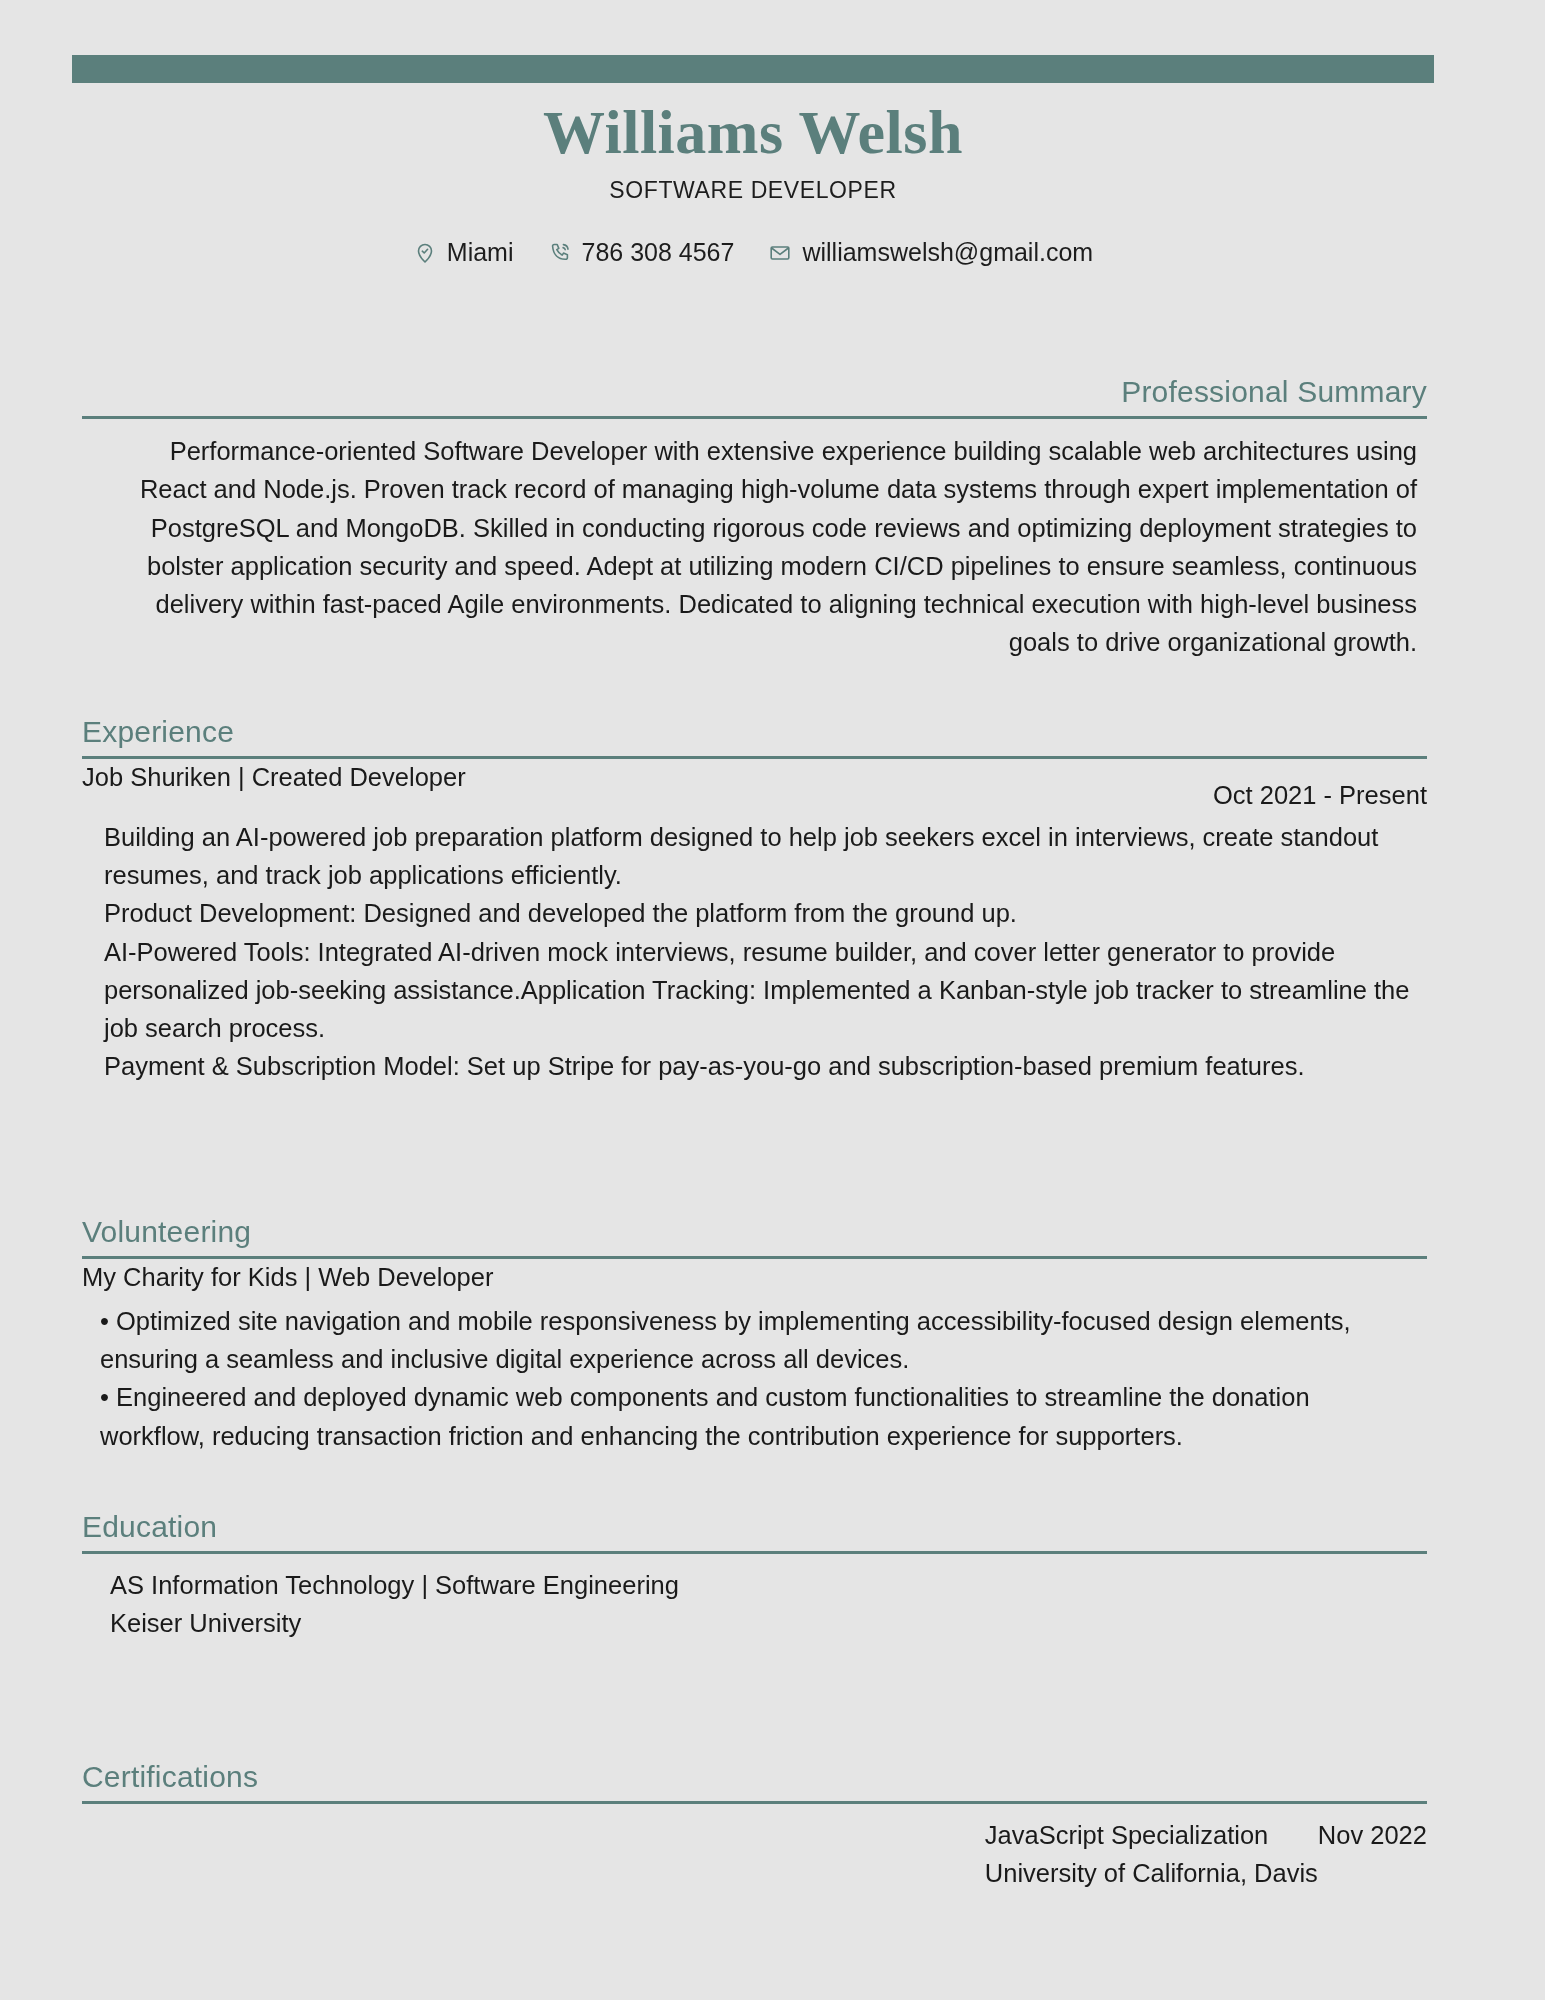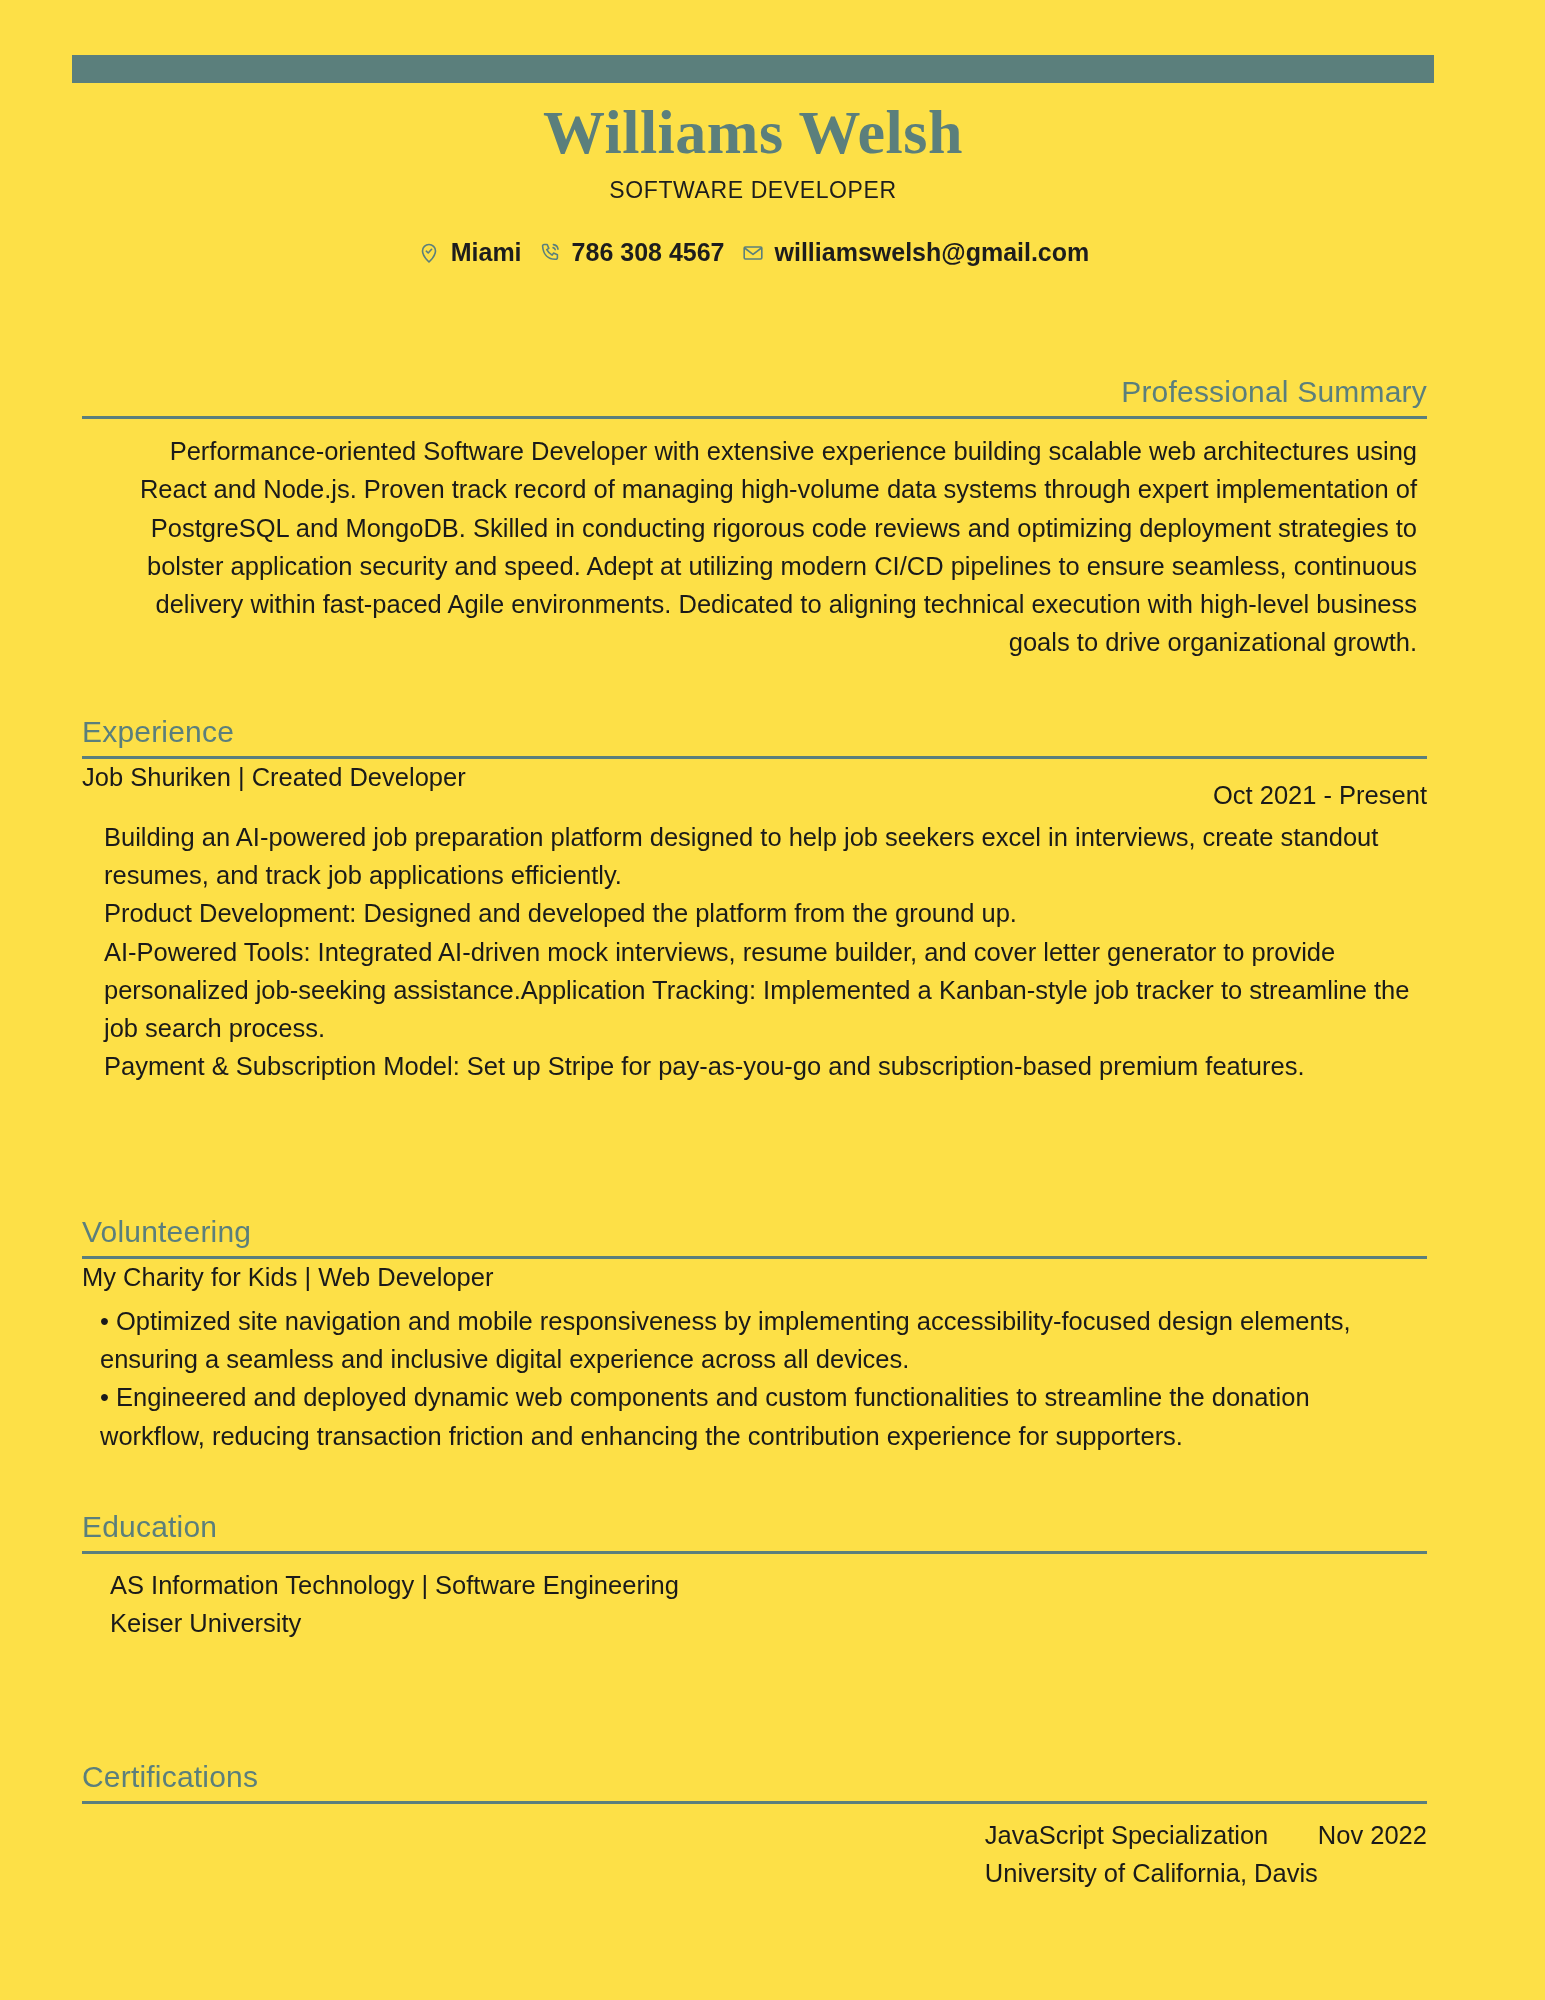--- a/index.html
+++ b/index.html
@@ -12,21 +12,21 @@
     height: 2000px;
     font-family: "Liberation Sans", sans-serif;
     color: #1a1a1a;
     overflow: hidden;
   }
 
   .page {
     position: relative;
     width: 1545px;
     height: 2000px;
-    background: #fde047;
+    background: #e5e5e5;
     box-sizing: border-box;
   }
 
   
   .top-bar {
     position: absolute;
     left: 72px;
     top: 55px;
     width: 1362px;
     height: 28px;
@@ -57,24 +57,23 @@
     letter-spacing: 0.6px;
     color: #1d1d1d;
     font-weight: 400;
   }
 
   .contact-row {
     margin-top: 34px;
     display: flex;
     justify-content: center;
     align-items: center;
-    gap: 16px;
+    gap: 34px;
     font-size: 25px;
     color: #1d1d1d;
-    font-weight: bold;
   }
   .contact-item {
     display: flex;
     align-items: center;
     gap: 10px;
     white-space: nowrap;
   }
   .contact-item svg {
     display: block;
     flex: none;

